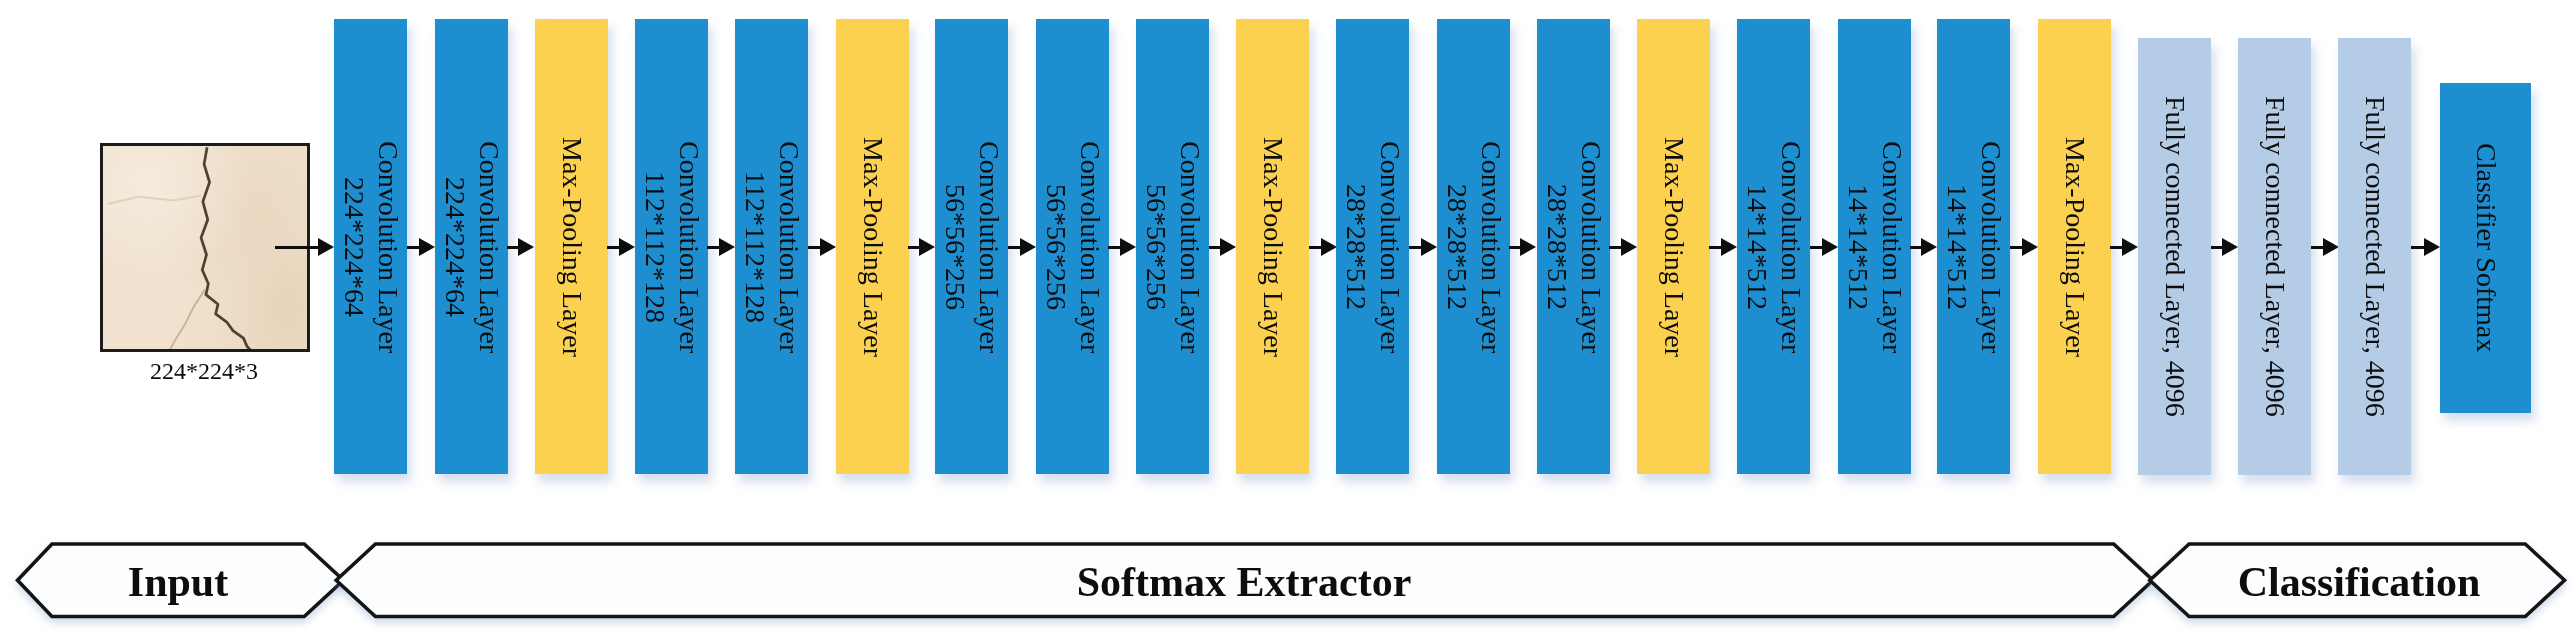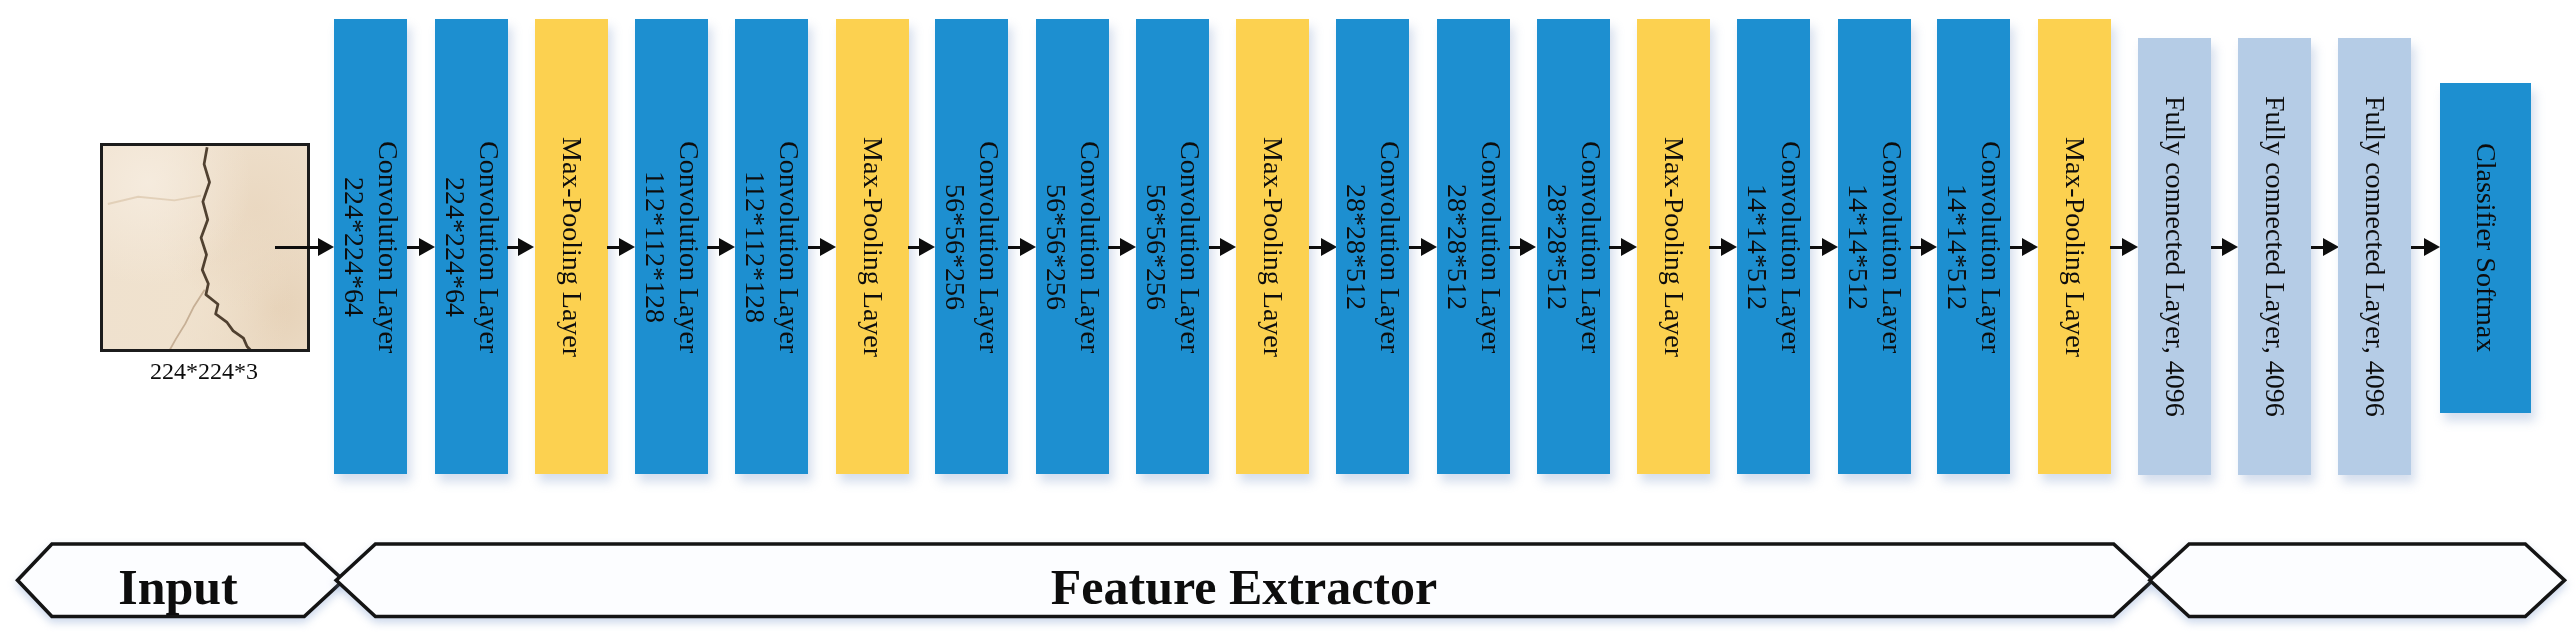--- a/index.html
+++ b/index.html
@@ -47,21 +47,21 @@
   }
 
   
   #banners{position:absolute;left:0;top:538px;width:2576px;height:102px;}
   #banners polygon{
     fill:#fcfdff;stroke:#141414;stroke-width:6;stroke-linejoin:miter;
     filter:drop-shadow(0 7px 7px rgba(125,155,205,.40));
   }
   .banner-label{
     position:absolute;top:558px;transform:translateX(-50%);
-    font-size:50px;font-weight:bold;white-space:nowrap;
+    font-size:42px;font-weight:bold;white-space:nowrap;
   }
 </style>
 </head>
 <body>
 
 <div id="canvas">
 
   <div class="photo">
     <svg viewBox="0 0 337 336" preserveAspectRatio="none">
       <polyline points="8,96 58,84 118,90 162,82" fill="none" stroke="#d9c3a8" stroke-width="3" opacity="0.65"></polyline>
@@ -284,15 +284,16 @@
         </div>
       </div>
     </div>
 
   <svg id="banners" viewBox="0 0 4260 169">
     <polygon points="25,70 82,10 500,10 565,70 500,130 82,130"></polygon>
     <polygon points="553,70 618,10 3498,10 3563,70 3498,130 618,130"></polygon>
     <polygon points="3558,70 3623,10 4180,10 4245,70 4180,130 3623,130"></polygon>
   </svg>
   <div class="banner-label" style="left:178px">Input</div>
-  <div class="banner-label" style="left:1244px">Feature Extractor</div>
+  <div class="banner-label" style="left:1244px">Softmax Extractor</div>
+  <div class="banner-label" style="left:2359px">Classification</div>
 </div>
 
 
 </body></html>

